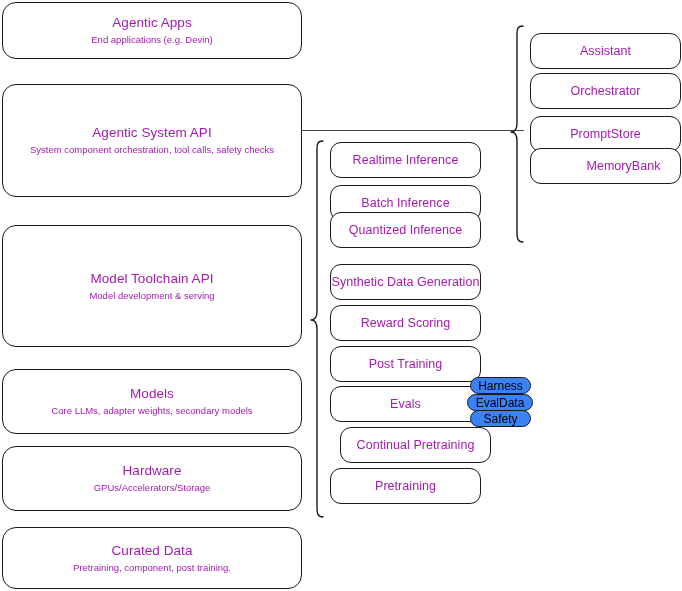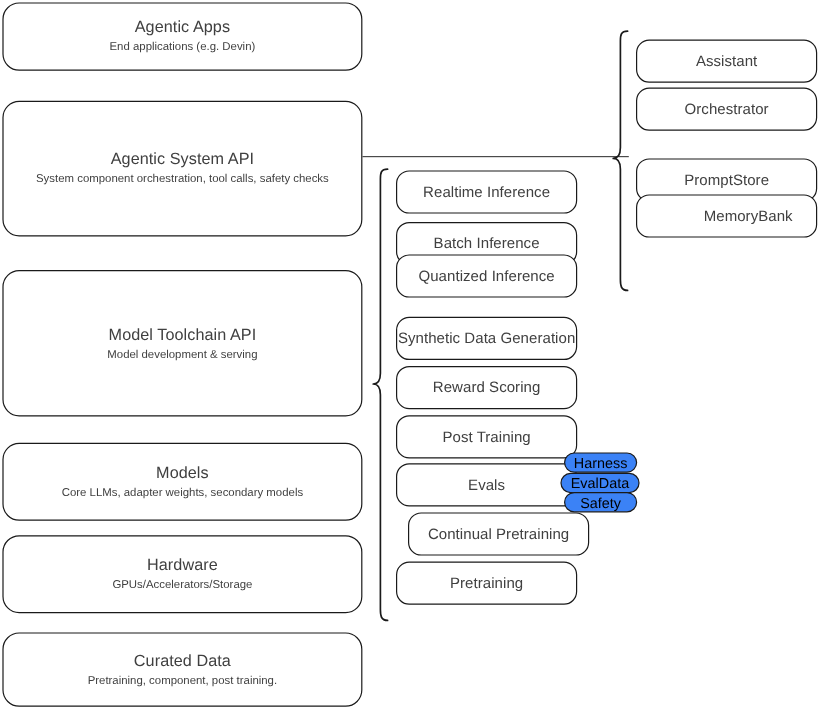--- a/index.html
+++ b/index.html
@@ -25,21 +25,21 @@
     position: absolute;
     box-sizing: border-box;
     background: #ffffff;
     border: 1.4px solid #1a1a1a;
     border-radius: 13px;
     display: flex;
     flex-direction: column;
     align-items: center;
     justify-content: center;
     text-align: center;
-    color: #404040;
+    color: #a21caf;
   }
   .box .title {
     font-size: 13.5px;
     line-height: 17px;
     letter-spacing: 0.05px;
     white-space: nowrap;
   }
   .box .subtitle {
     font-size: 9.5px;
     line-height: 14px;
@@ -185,20 +185,20 @@
   <div class="pill" style="left:470px; top:410px; width:61px; z-index:8;">
     <span>Safety</span>
   </div>
 
   <div class="box item-box right-box" style="top:33px;">
     <div class="title">Assistant</div>
   </div>
   <div class="box item-box right-box" style="top:73px;">
     <div class="title">Orchestrator</div>
   </div>
-  <div class="box item-box right-box" style="top:132px;">
+  <div class="box item-box right-box" style="top:116px;">
     <div class="title">PromptStore</div>
   </div>
-  <div class="box item-box right-box" style="top:162px;padding-left:36px;">
+  <div class="box item-box right-box" style="top:148px;padding-left:36px;">
     <div class="title">MemoryBank</div>
   </div>
 
 </div>
 
 </body></html>

